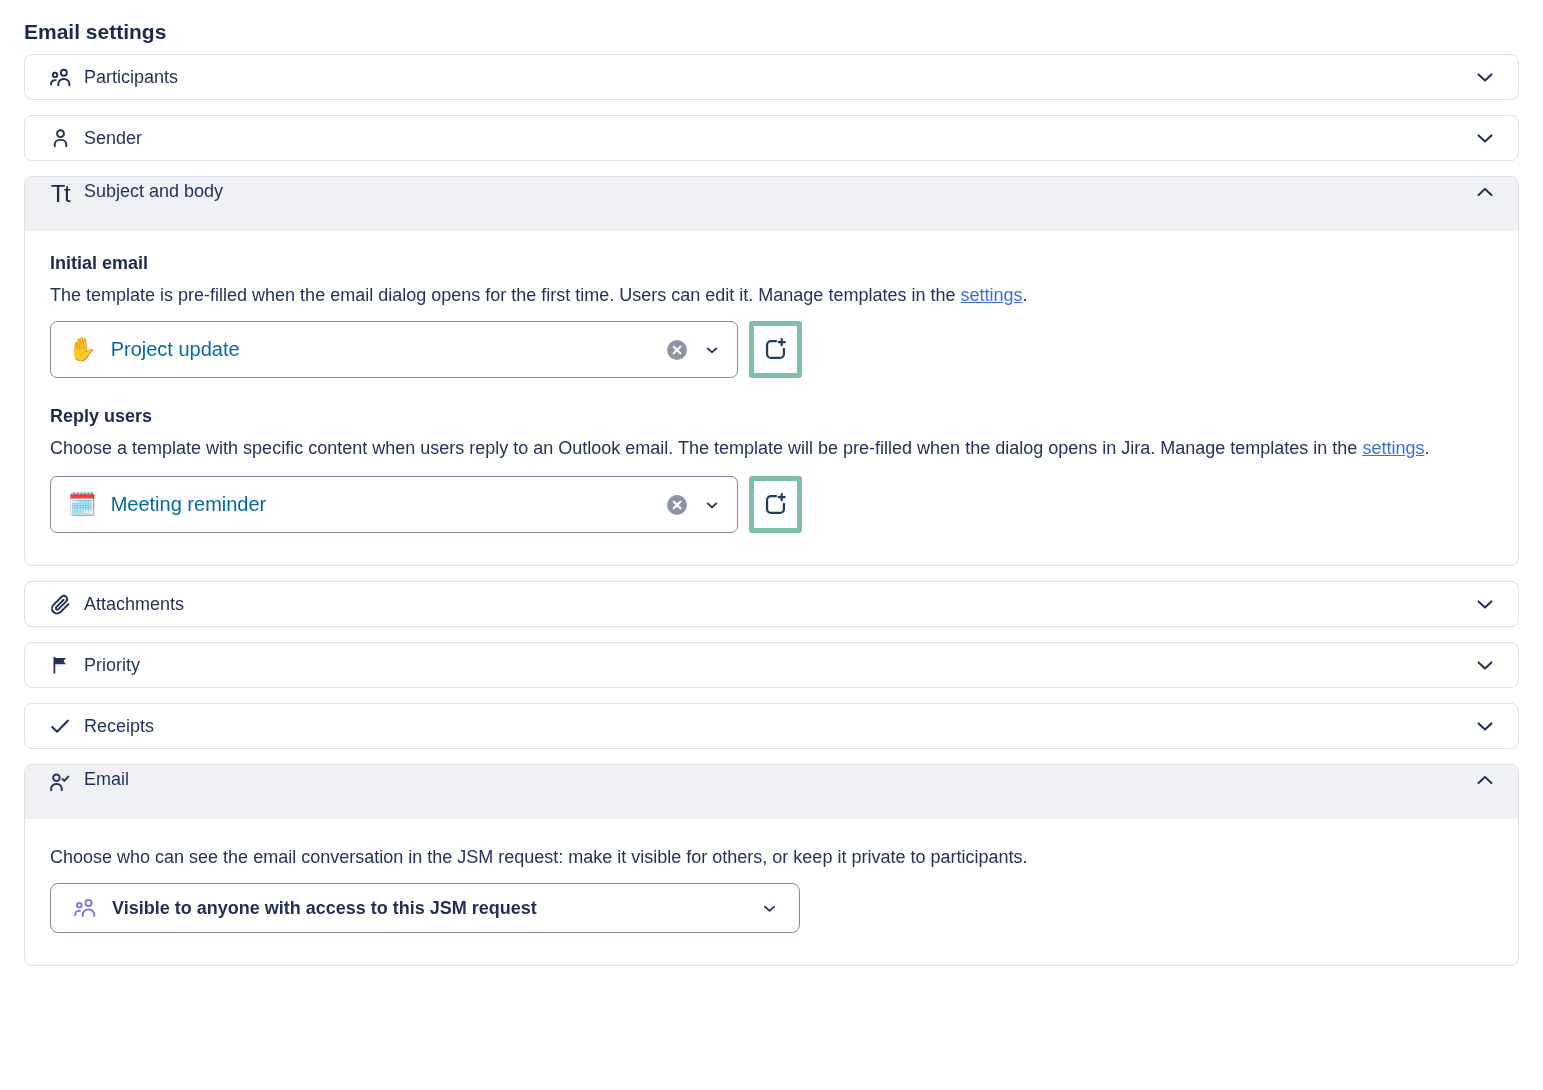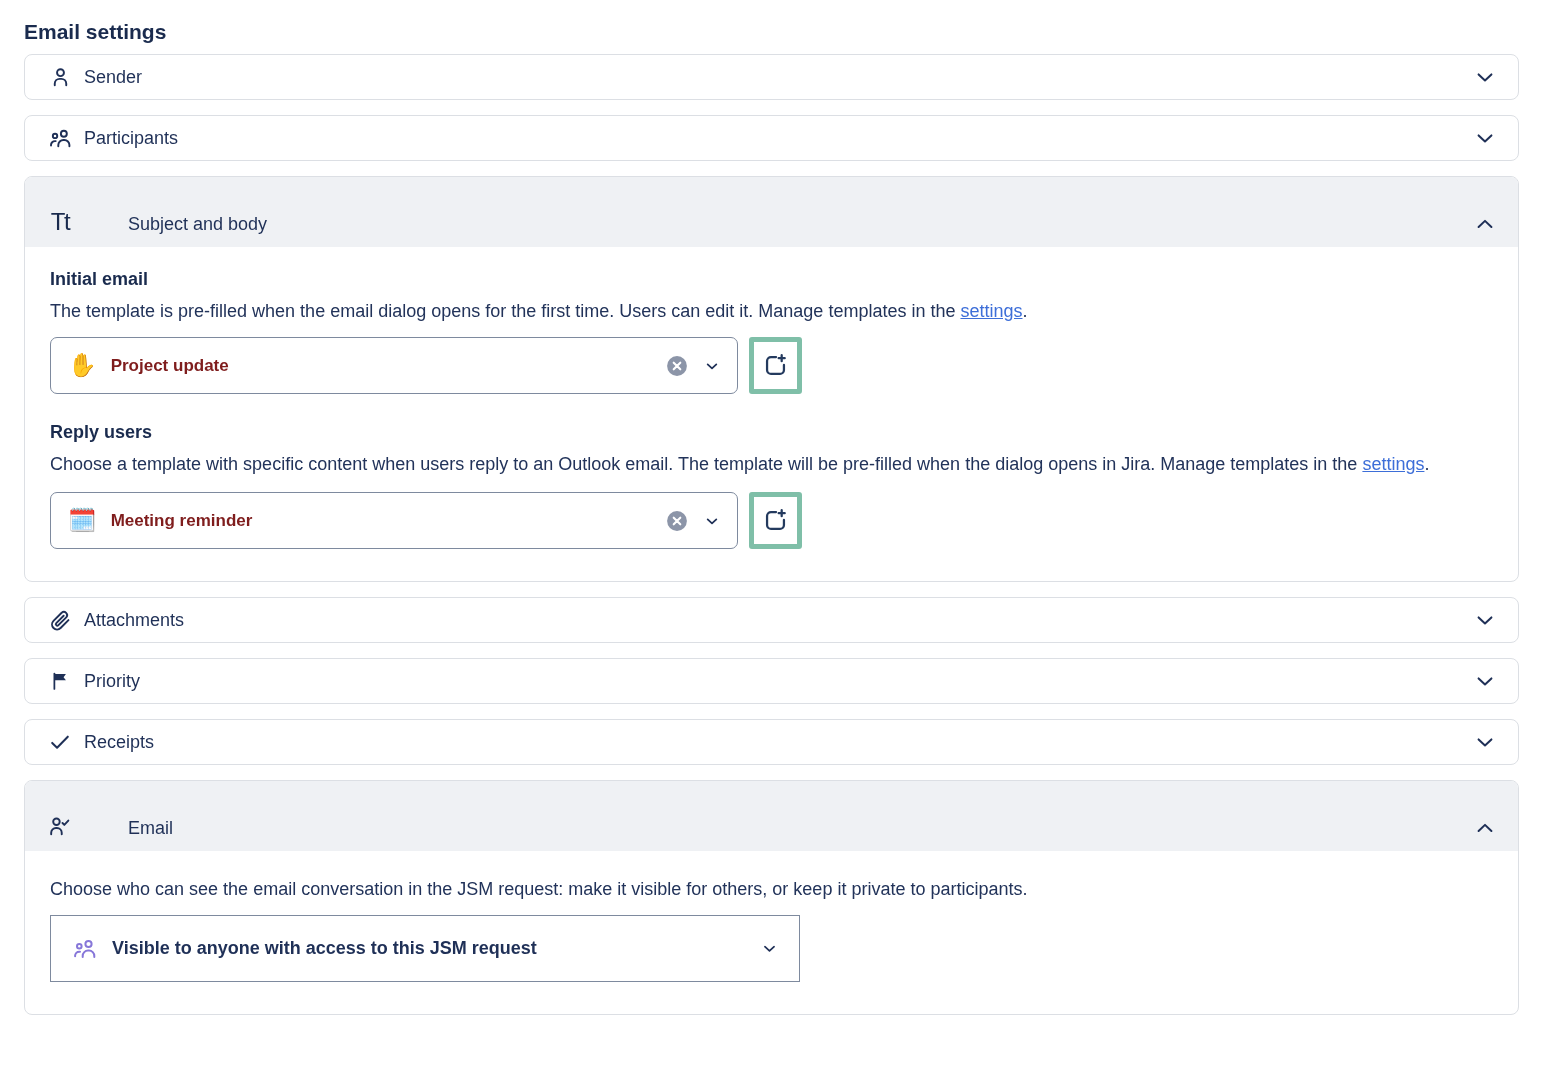--- a/index.html
+++ b/index.html
@@ -11,79 +11,79 @@
 
   
   .acc-row{height:46px;border:1px solid #DCDFE4;border-radius:8px;background:#fff;
            display:flex;align-items:center;padding:0 22px;margin-bottom:15px;cursor:pointer;box-sizing:border-box;}
   .acc-icon{width:26px;height:26px;display:flex;align-items:center;justify-content:center;margin-right:11px;flex:none;}
   .acc-label{font-size:18px;color:#1F3057;}
   .acc-chev{margin-left:auto;display:flex;}
 
   
   .acc-section{border:1px solid #DCDFE4;border-radius:8px;margin-bottom:15px;overflow:hidden;background:#fff;}
-  .acc-header{height:46px;background:#EFF1F4;display:flex;align-items:flex-end;padding:12px 22px;cursor:pointer;gap:44px;}
+  .acc-header{height:46px;background:#EFF1F4;display:flex;align-items:flex-start;padding:4px 22px;cursor:pointer;}
   .acc-body{padding:22px 25px 32px 25px;}
 
   .tt-glyph{font-size:24px;font-weight:500;color:#1A2B4E;letter-spacing:-1.5px;line-height:1;}
 
   .sub-heading{font-size:18px;font-weight:700;color:#1A2B4E;margin:0 0 6px 0;}
   .desc{font-size:18px;line-height:30px;color:#22335A;margin:1px 0 11px 0;max-width:1420px;}
   .desc.mb12{margin-bottom:13px;}
   a.link{color:#3D6ED8;text-decoration:underline;cursor:pointer;}
 
   .select-row{display:flex;align-items:stretch;gap:11px;}
   .select-row.mb{margin-bottom:28px;}
   .select{width:688px;height:57px;border:1px solid #7E8A9E;border-radius:7px;background:#fff;
           display:flex;align-items:center;padding:0 17px;box-sizing:border-box;cursor:pointer;}
   .select .emoji{font-size:23px;margin-right:14px;line-height:1;}
-  .select .value{font-size:17px;color:#7f1d1d;flex:1;white-space:nowrap;overflow:hidden;font-weight:bold;}
+  .select .value{font-size:20px;color:#0369a1;flex:1;white-space:nowrap;overflow:hidden;}
   .clear-btn{display:flex;align-items:center;margin-right:16px;border:none;background:none;padding:0;cursor:pointer;}
   .sel-chev{display:flex;align-items:center;}
 
   .tmpl-btn{width:53px;height:57px;box-sizing:border-box;border:5px solid #7FBFA8;border-radius:3px;background:#fff;
             display:flex;align-items:center;justify-content:center;cursor:pointer;padding:0;flex:none;}
 
-  .access-select{width:750px;height:67px;border:1px solid #7E8A9E;border-radius:0;background:#fff;
+  .access-select{width:750px;height:50px;border:1px solid #7E8A9E;border-radius:8px;background:#fff;
                  display:flex;align-items:center;padding:0 21px;box-sizing:border-box;cursor:pointer;margin-top:6px;}
   .access-select .value{font-size:18px;font-weight:600;color:#1F3057;flex:1;}
   .access-select .acc-icon{margin-right:14px;}
 </style>
 </head>
 <body>
 
 <div class="wrap">
 
   <h1 class="page-title">Email settings</h1>
 
   <div class="acc-row">
     <span class="acc-icon">
-      <svg width="23" height="23" viewBox="0 0 24 24" fill="none" stroke="#1F3057" stroke-width="2" stroke-linecap="round">
-        <circle cx="12" cy="7" r="3.6"></circle>
-        <path d="M6 20.2v-1.7a5.1 5.1 0 0 1 5.1-5.1h1.8a5.1 5.1 0 0 1 5.1 5.1v1.7"></path>
-      </svg>
-    </span>
-    <span class="acc-label">Sender</span>
-    <span class="acc-chev">
-      <svg width="22" height="22" viewBox="0 0 24 24" fill="none" stroke="#1F3057" stroke-width="2.2" stroke-linecap="round" stroke-linejoin="round">
-          <path d="M5 9.2l7 6.6 7-6.6"></path>
-        </svg>
-    </span>
-  </div>
-
-  <div class="acc-row">
-    <span class="acc-icon">
       <svg width="25" height="23" viewBox="0 0 25 24" fill="none" stroke="#1F3057" stroke-width="2" stroke-linecap="round">
         <circle cx="16" cy="7" r="3.1"></circle>
         <path d="M10.2 20v-1.1a5.3 5.3 0 0 1 5.3-5.3h1a5.3 5.3 0 0 1 5.3 5.3V20"></path>
         <circle cx="6.8" cy="9.3" r="2.3"></circle>
         <path d="M2.6 19.3v-.5a4.1 4.1 0 0 1 4.1-4.1h.8"></path>
       </svg>
     </span>
     <span class="acc-label">Participants</span>
+    <span class="acc-chev">
+      <svg width="22" height="22" viewBox="0 0 24 24" fill="none" stroke="#1F3057" stroke-width="2.2" stroke-linecap="round" stroke-linejoin="round">
+          <path d="M5 9.2l7 6.6 7-6.6"></path>
+        </svg>
+    </span>
+  </div>
+
+  <div class="acc-row">
+    <span class="acc-icon">
+      <svg width="23" height="23" viewBox="0 0 24 24" fill="none" stroke="#1F3057" stroke-width="2" stroke-linecap="round">
+        <circle cx="12" cy="7" r="3.6"></circle>
+        <path d="M6 20.2v-1.7a5.1 5.1 0 0 1 5.1-5.1h1.8a5.1 5.1 0 0 1 5.1 5.1v1.7"></path>
+      </svg>
+    </span>
+    <span class="acc-label">Sender</span>
     <span class="acc-chev">
       <svg width="22" height="22" viewBox="0 0 24 24" fill="none" stroke="#1F3057" stroke-width="2.2" stroke-linecap="round" stroke-linejoin="round">
           <path d="M5 9.2l7 6.6 7-6.6"></path>
         </svg>
     </span>
   </div>
 
   <div class="acc-section">
     <div class="acc-header">
       <span class="acc-icon">

